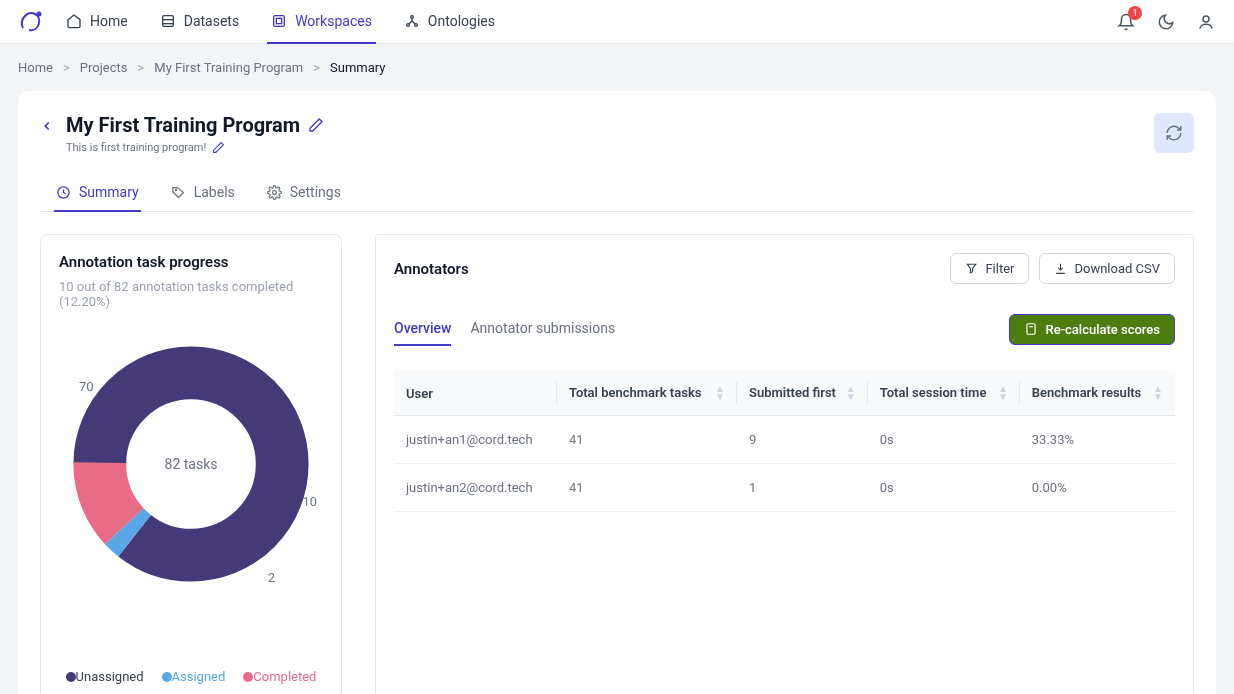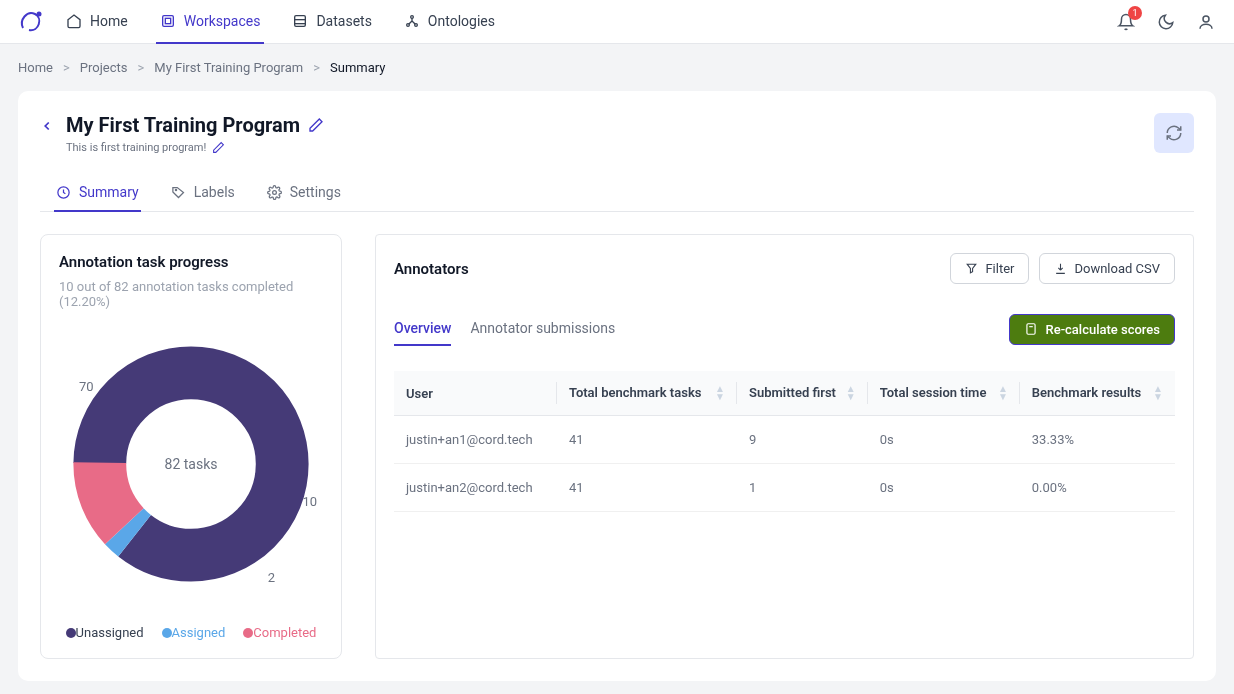--- a/index.html
+++ b/index.html
@@ -28,21 +28,21 @@
 .tab { display: flex; align-items: center; gap: 8px; padding: 10px 2px; cursor: pointer; color: #6b7280; border-bottom: 2px solid transparent; margin-bottom: -1px; }
 .tab.active { color: #4338ca; border-bottom-color: #4338ca; }
 .panels { display: flex; gap: 18px; margin-top: 22px; }
 .left-panel { width: 302px; border: 1px solid #e5e7eb; border-radius: 8px; padding: 18px; }
 .panel-title { font-weight: 600; font-size: 15px; }
 .panel-sub { color: #9ca3af; font-size: 13px; margin-top: 8px; margin-bottom: 0; }
 .chart-wrap { position: relative; height: 310px; display: flex; align-items: center; justify-content: center; }
 .donut-center { position: absolute; color: #6b7280; font-size: 14px; }
 .chart-label { position: absolute; color: #6b7280; font-size: 13px; }
 .legend { display: flex; justify-content: center; gap: 18px; margin-top: 6px; }
-.legend-item { display: flex; align-items: center; font-size: 13px; }
+.legend-item { display: flex; align-items: center; font-size: 13px; margin-top: 44px; }
 .legend-dot { width: 10px; height: 10px; border-radius: 5px; }
 .right-panel { flex: 1; border: 1px solid #e5e7eb; border-radius: 4px; padding: 18px; margin-left: 15px; }
 .right-head { display: flex; align-items: center; }
 .right-title { font-weight: 600; font-size: 15px; }
 .right-actions { margin-left: auto; display: flex; gap: 10px; }
 .btn { border: 1px solid #d1d5db; border-radius: 6px; padding: 7px 14px; font-size: 13px; display: flex; align-items: center; gap: 7px; cursor: pointer; background: #fff; color: #374151; }
 .btn-primary { background: #4d7c0f; color: #fff; border-color: #4338ca; font-weight: 500; }
 .sub-tab-row { display: flex; align-items: center; margin-top: 28px; border-bottom: 1px solid transparent; }
 .sub-tabs { display: flex; gap: 19px; }
 .sub-tab { padding: 8px 0; cursor: pointer; color: #6b7280; border-bottom: 2px solid transparent; }
@@ -67,38 +67,38 @@
   </div>
   <div class="nav-items">
     <div class="nav-item">
       <span class="icon">
           <svg width="16" height="16" viewBox="0 0 24 24" fill="none" stroke="currentColor" stroke-width="2">
             <path d="M3 10l9-7 9 7v10a2 2 0 0 1-2 2H5a2 2 0 0 1-2-2z"></path>
           </svg>
         </span>
       <span>Home</span>
     </div>
-    <div class="nav-item active">
-      <span class="icon">
-          <svg width="16" height="16" viewBox="0 0 24 24" fill="none" stroke="currentColor" stroke-width="2">
-            <rect x="4" y="4" width="16" height="16" rx="2"></rect>
-            <rect x="8" y="8" width="8" height="8"></rect>
-          </svg>
-        </span>
-      <span>Workspaces</span>
-    </div>
     <div class="nav-item">
       <span class="icon">
           <svg width="16" height="16" viewBox="0 0 24 24" fill="none" stroke="currentColor" stroke-width="2">
             <rect x="4" y="4" width="16" height="16" rx="2"></rect>
             <line x1="4" y1="10" x2="20" y2="10"></line>
             <line x1="4" y1="16" x2="20" y2="16"></line>
           </svg>
         </span>
       <span>Datasets</span>
+    </div>
+    <div class="nav-item active">
+      <span class="icon">
+          <svg width="16" height="16" viewBox="0 0 24 24" fill="none" stroke="currentColor" stroke-width="2">
+            <rect x="4" y="4" width="16" height="16" rx="2"></rect>
+            <rect x="8" y="8" width="8" height="8"></rect>
+          </svg>
+        </span>
+      <span>Workspaces</span>
     </div>
     <div class="nav-item">
       <span class="icon">
           <svg width="16" height="16" viewBox="0 0 24 24" fill="none" stroke="currentColor" stroke-width="2">
             <circle cx="12" cy="6" r="2"></circle>
             <circle cx="6" cy="18" r="2"></circle>
             <circle cx="18" cy="18" r="2"></circle>
             <path d="M12 8v4M12 12l-5 5M12 12l5 5"></path>
           </svg>
         </span>

